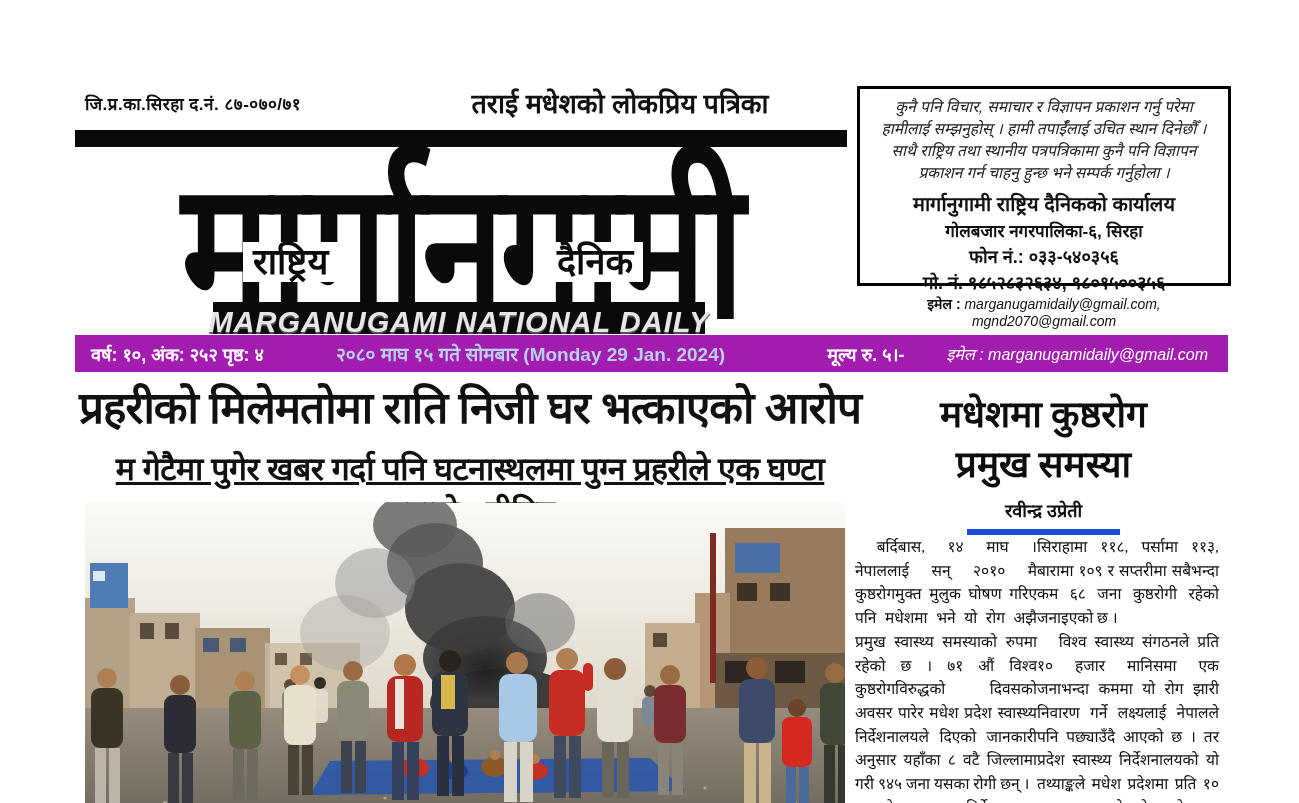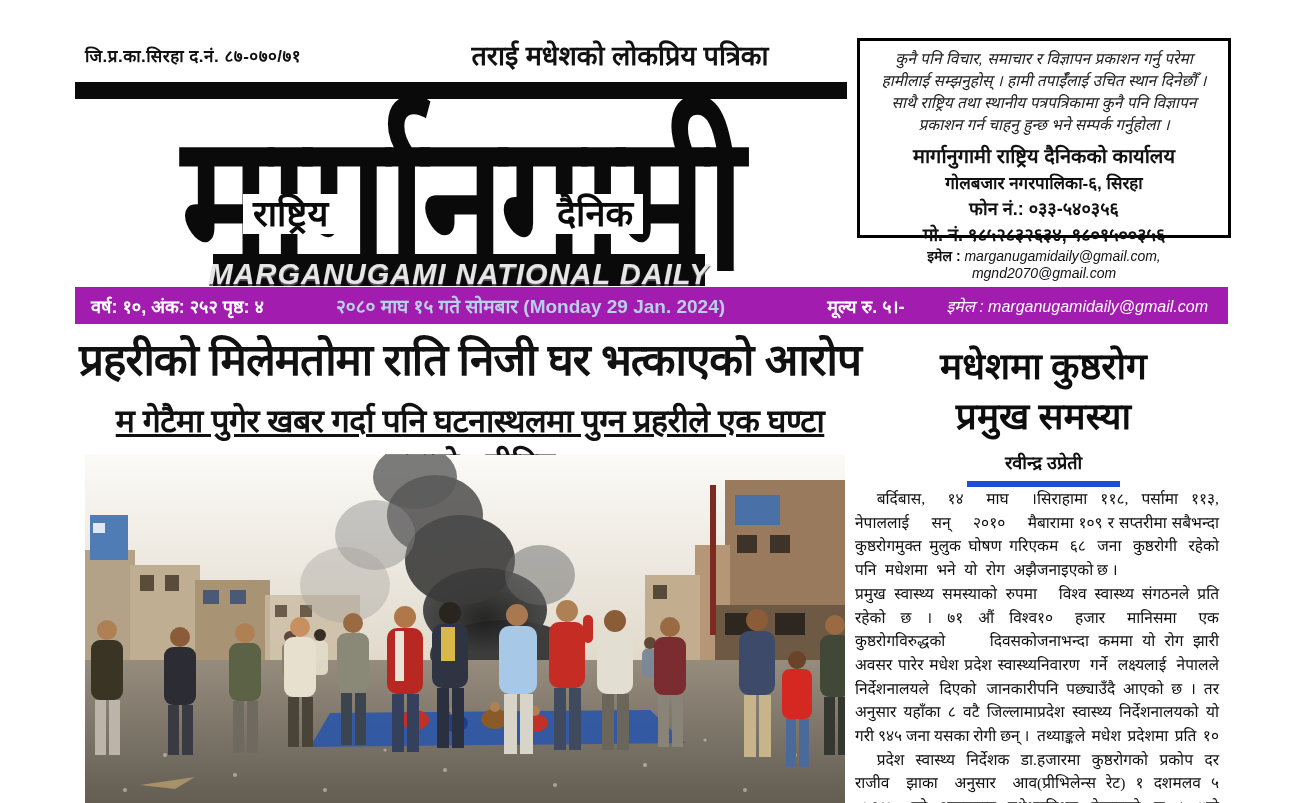--- a/index.html
+++ b/index.html
@@ -2,21 +2,21 @@
 <html><head>
 <meta charset="utf-8">
 <style>
   * { margin:0; padding:0; box-sizing:border-box; }
   html,body { background:#ffffff; }
   body { font-family:"Liberation Sans", sans-serif; }
   .page {
     position:relative; width:1299px; height:803px; background:#fff;
     overflow:hidden; color:#111;
   }
-  .abs { position:absolute; }
+  .abs { position:absolute;margin-top:48px; }
 
   
   .reg-no { left:85px; top:44px; font-size:17px; font-weight:bold; letter-spacing:.5px; }
   .tagline { left:400px; top:36px; width:440px; text-align:center; font-size:27px; font-weight:bold; }
 
   .masthead { left:75px; top:82px; width:772px; height:204px; overflow:hidden; }
   .masthead-bar { position:absolute; left:0; top:0; width:100%; height:17px; background:#0a0a0a; }
   .masthead-big {
     position:absolute; left:0; top:-26px; width:100%; text-align:center;
     font-size:148px; font-weight:bold; color:#0a0a0a; white-space:nowrap;

